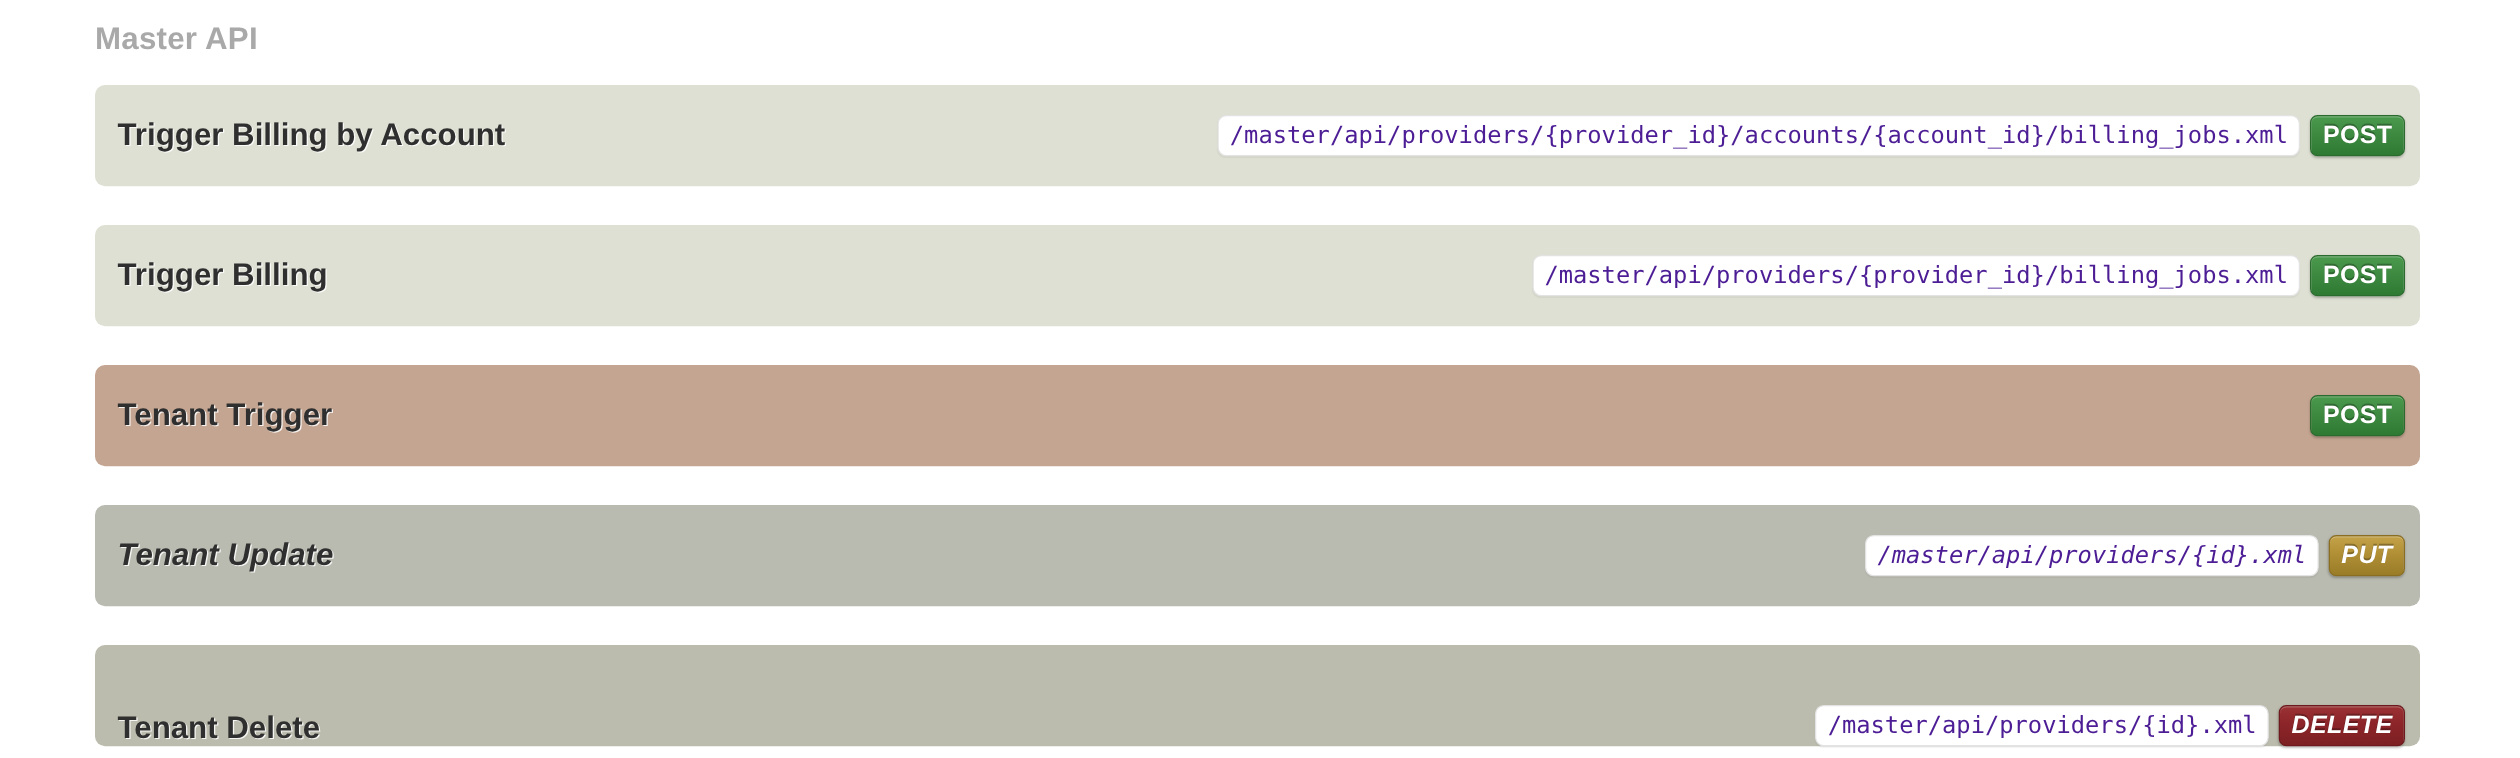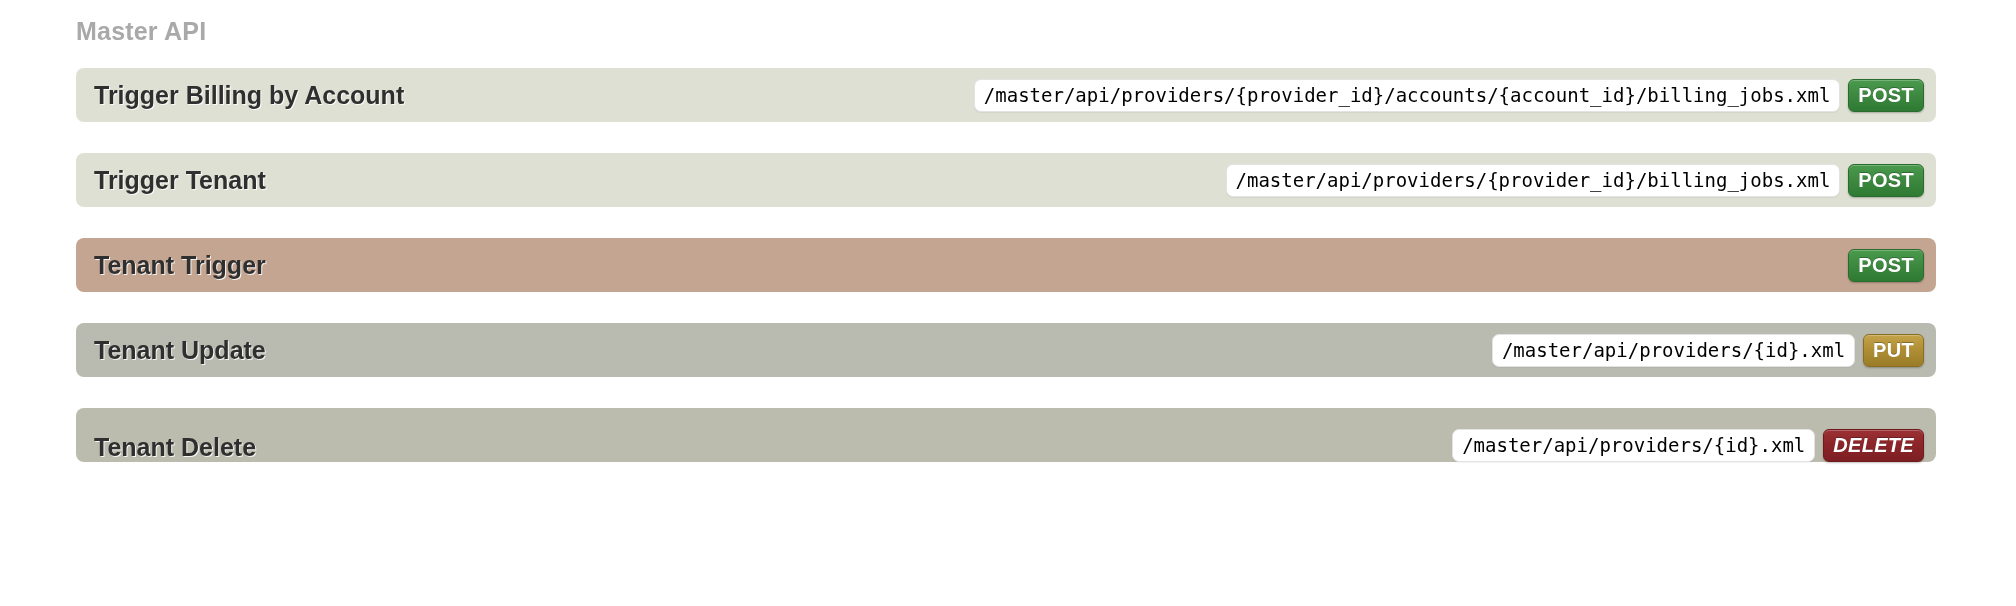--- a/index.html
+++ b/index.html
@@ -42,30 +42,30 @@
     top: 68px;
     width: 1860px;
   }
 
   .endpoint-row {
     position: relative;
     display: flex;
     align-items: center;
     justify-content: space-between;
     box-sizing: border-box;
-    height: 54px;
+    height: 81px;
     margin-bottom: 31px;
     border-radius: 8px;
     padding: 0 12px 0 18px;
   }
   .endpoint-row:last-child { margin-bottom: 0; align-items: flex-end; }
 
   .endpoint-row.tone-sage   { background: #dee0d3; }
   .endpoint-row.tone-tan    { background: #c4a591; }
-  .endpoint-row.tone-gray   { background: #b9bab0; }
+  .endpoint-row.tone-gray   { background: #b9bab0; font-style: italic; }
   .endpoint-row.tone-gray2  { background: #bcbcae; }
 
   .endpoint-title {
     font-family: "Liberation Sans", sans-serif;
     font-size: 25px;
     font-weight: bold;
     color: #2f2f2f;
     white-space: nowrap;
     text-shadow: 1px 1px 0 rgba(255,255,255,0.85);
     flex: 0 0 auto;
@@ -80,21 +80,21 @@
 
   .endpoint-path {
     display: inline-block;
     background: #ffffff;
     border: 1px solid #e3e3e3;
     border-radius: 7px;
     padding: 4px 9px 5px 9px;
     font-family: "DejaVu Sans Mono", monospace;
     font-size: 19px;
     line-height: 22px;
-    color: #000000;
+    color: #4c1d95;
     box-shadow: 0 1px 1px rgba(0,0,0,0.05);
     white-space: nowrap;
   }
 
   .http-badge {
     display: inline-block;
     margin-left: 8px;
     padding: 4px 9px 5px 9px;
     border-radius: 6px;
     font-family: "Liberation Sans", sans-serif;
@@ -133,21 +133,21 @@
   <div class="endpoint-list">
 
   <div class="endpoint-row tone-sage">
         <div class="endpoint-title">Trigger Billing by Account</div>
         <div class="endpoint-right">
           <span class="endpoint-path">/master/api/providers/{provider_id}/accounts/{account_id}/billing_jobs.xml</span>
           <span class="http-badge m-post">POST</span>
         </div>
       </div>
       <div class="endpoint-row tone-sage">
-        <div class="endpoint-title">Trigger Tenant</div>
+        <div class="endpoint-title">Trigger Billing</div>
         <div class="endpoint-right">
           <span class="endpoint-path">/master/api/providers/{provider_id}/billing_jobs.xml</span>
           <span class="http-badge m-post">POST</span>
         </div>
       </div>
       <div class="endpoint-row tone-tan">
         <div class="endpoint-title">Tenant Trigger</div>
         <div class="endpoint-right">
           <span class="http-badge m-post">POST</span>
         </div>

